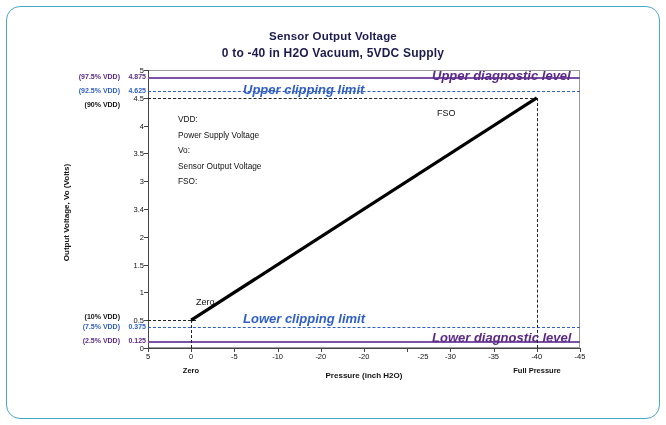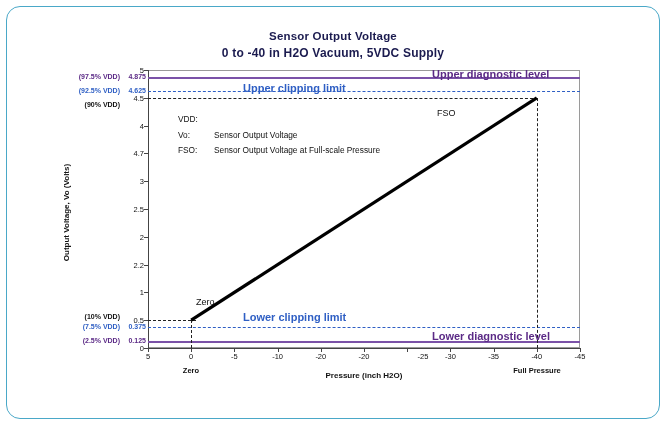--- a/index.html
+++ b/index.html
@@ -158,23 +158,24 @@
   }
   .vline.dashed-black {
     position: absolute;
     width: 0;
     border-left: 1.2px dashed #222;
   }
 
   
   .line-label {
     position: absolute;
-    font-size: 11px;
+    font-size: 13px;
     font-weight: bold;
     white-space: nowrap;
+    font-style: italic;
   }
   .lbl-purple { color: #5b2a86; }
   .lbl-blue { color: #2f5fc4; }
 
   
   .pct-label {
     position: absolute;
     font-size: 7px;
     font-weight: bold;
     white-space: nowrap;
@@ -196,21 +197,21 @@
 
   
   .legend {
     position: absolute;
     left: 178px;
     top: 112px;
     font-size: 8.3px;
     color: #111;
     line-height: 15.5px;
   }
-  .legend .row { display: flex; }
+  .legend .row { display: flex; flex-direction: column; }
   .legend .key { width: 36px; flex: none; }
   .legend .val { white-space: nowrap; }
 
   
   .annot {
     position: absolute;
     font-size: 9px;
     color: #111;
     white-space: nowrap;
   }
@@ -250,25 +251,25 @@
     <div class="ytick-mark" style="top:209px"></div>
     <div class="ytick-mark" style="top:181.2px"></div>
     <div class="ytick-mark" style="top:153.4px"></div>
     <div class="ytick-mark" style="top:125.6px"></div>
     <div class="ytick-mark" style="top:97.8px"></div>
     <div class="ytick-mark" style="top:70px"></div>
 
     <div class="ytick" style="left:118px; top:348px">0</div>
     <div class="ytick" style="left:118px; top:320.2px">0.5</div>
     <div class="ytick" style="left:118px; top:292.4px">1</div>
-    <div class="ytick" style="left:118px; top:264.6px">2.2</div>
+    <div class="ytick" style="left:118px; top:264.6px">1.5</div>
     <div class="ytick" style="left:118px; top:236.8px">2</div>
-    <div class="ytick" style="left:118px; top:209px">2.5</div>
+    <div class="ytick" style="left:118px; top:209px">3.4</div>
     <div class="ytick" style="left:118px; top:181.2px">3</div>
-    <div class="ytick" style="left:118px; top:153.4px">4.7</div>
+    <div class="ytick" style="left:118px; top:153.4px">3.5</div>
     <div class="ytick" style="left:118px; top:125.6px">4</div>
     <div class="ytick" style="left:118px; top:97.8px">4.5</div>
     <div class="ytick" style="left:118px; top:70px">5</div>
   </div>
 
   <div>
     <div class="xtick-mark" style="left:148px"></div>
     <div class="xtick-mark" style="left:191.2px"></div>
     <div class="xtick-mark" style="left:234.4px"></div>
     <div class="xtick-mark" style="left:277.6px"></div>
@@ -332,28 +333,28 @@
 
   <div class="pct-label pct-blue" style="left:68px; top:323px; width:52px">(7.5% VDD)</div>
   <div class="pct-label pct-blue" style="left:122px; top:323px; width:24px">0.375</div>
 
   <div class="pct-label pct-purple" style="left:68px; top:337px; width:52px">(2.5% VDD)</div>
   <div class="pct-label pct-purple" style="left:122px; top:337px; width:24px">0.125</div>
 
   <div class="legend">
     <div class="row">
       <div class="key">VDD:</div>
+      <div class="val">Power Supply Voltage</div>
     </div>
     <div class="row">
       <div class="key">Vo:</div>
       <div class="val">Sensor Output Voltage</div>
     </div>
     <div class="row">
       <div class="key">FSO:</div>
-      <div class="val">Sensor Output Voltage at Full-scale Pressure</div>
     </div>
   </div>
 
   <div class="annot" style="left:196px; top:297px">Zero</div>
   <div class="annot" style="left:437px; top:108px">FSO</div>
 
   <div class="sub-xlabel" style="left:174px; width:34px">Zero</div>
   <div class="sub-xlabel" style="left:505px; width:64px">Full Pressure</div>
 </div>
 

